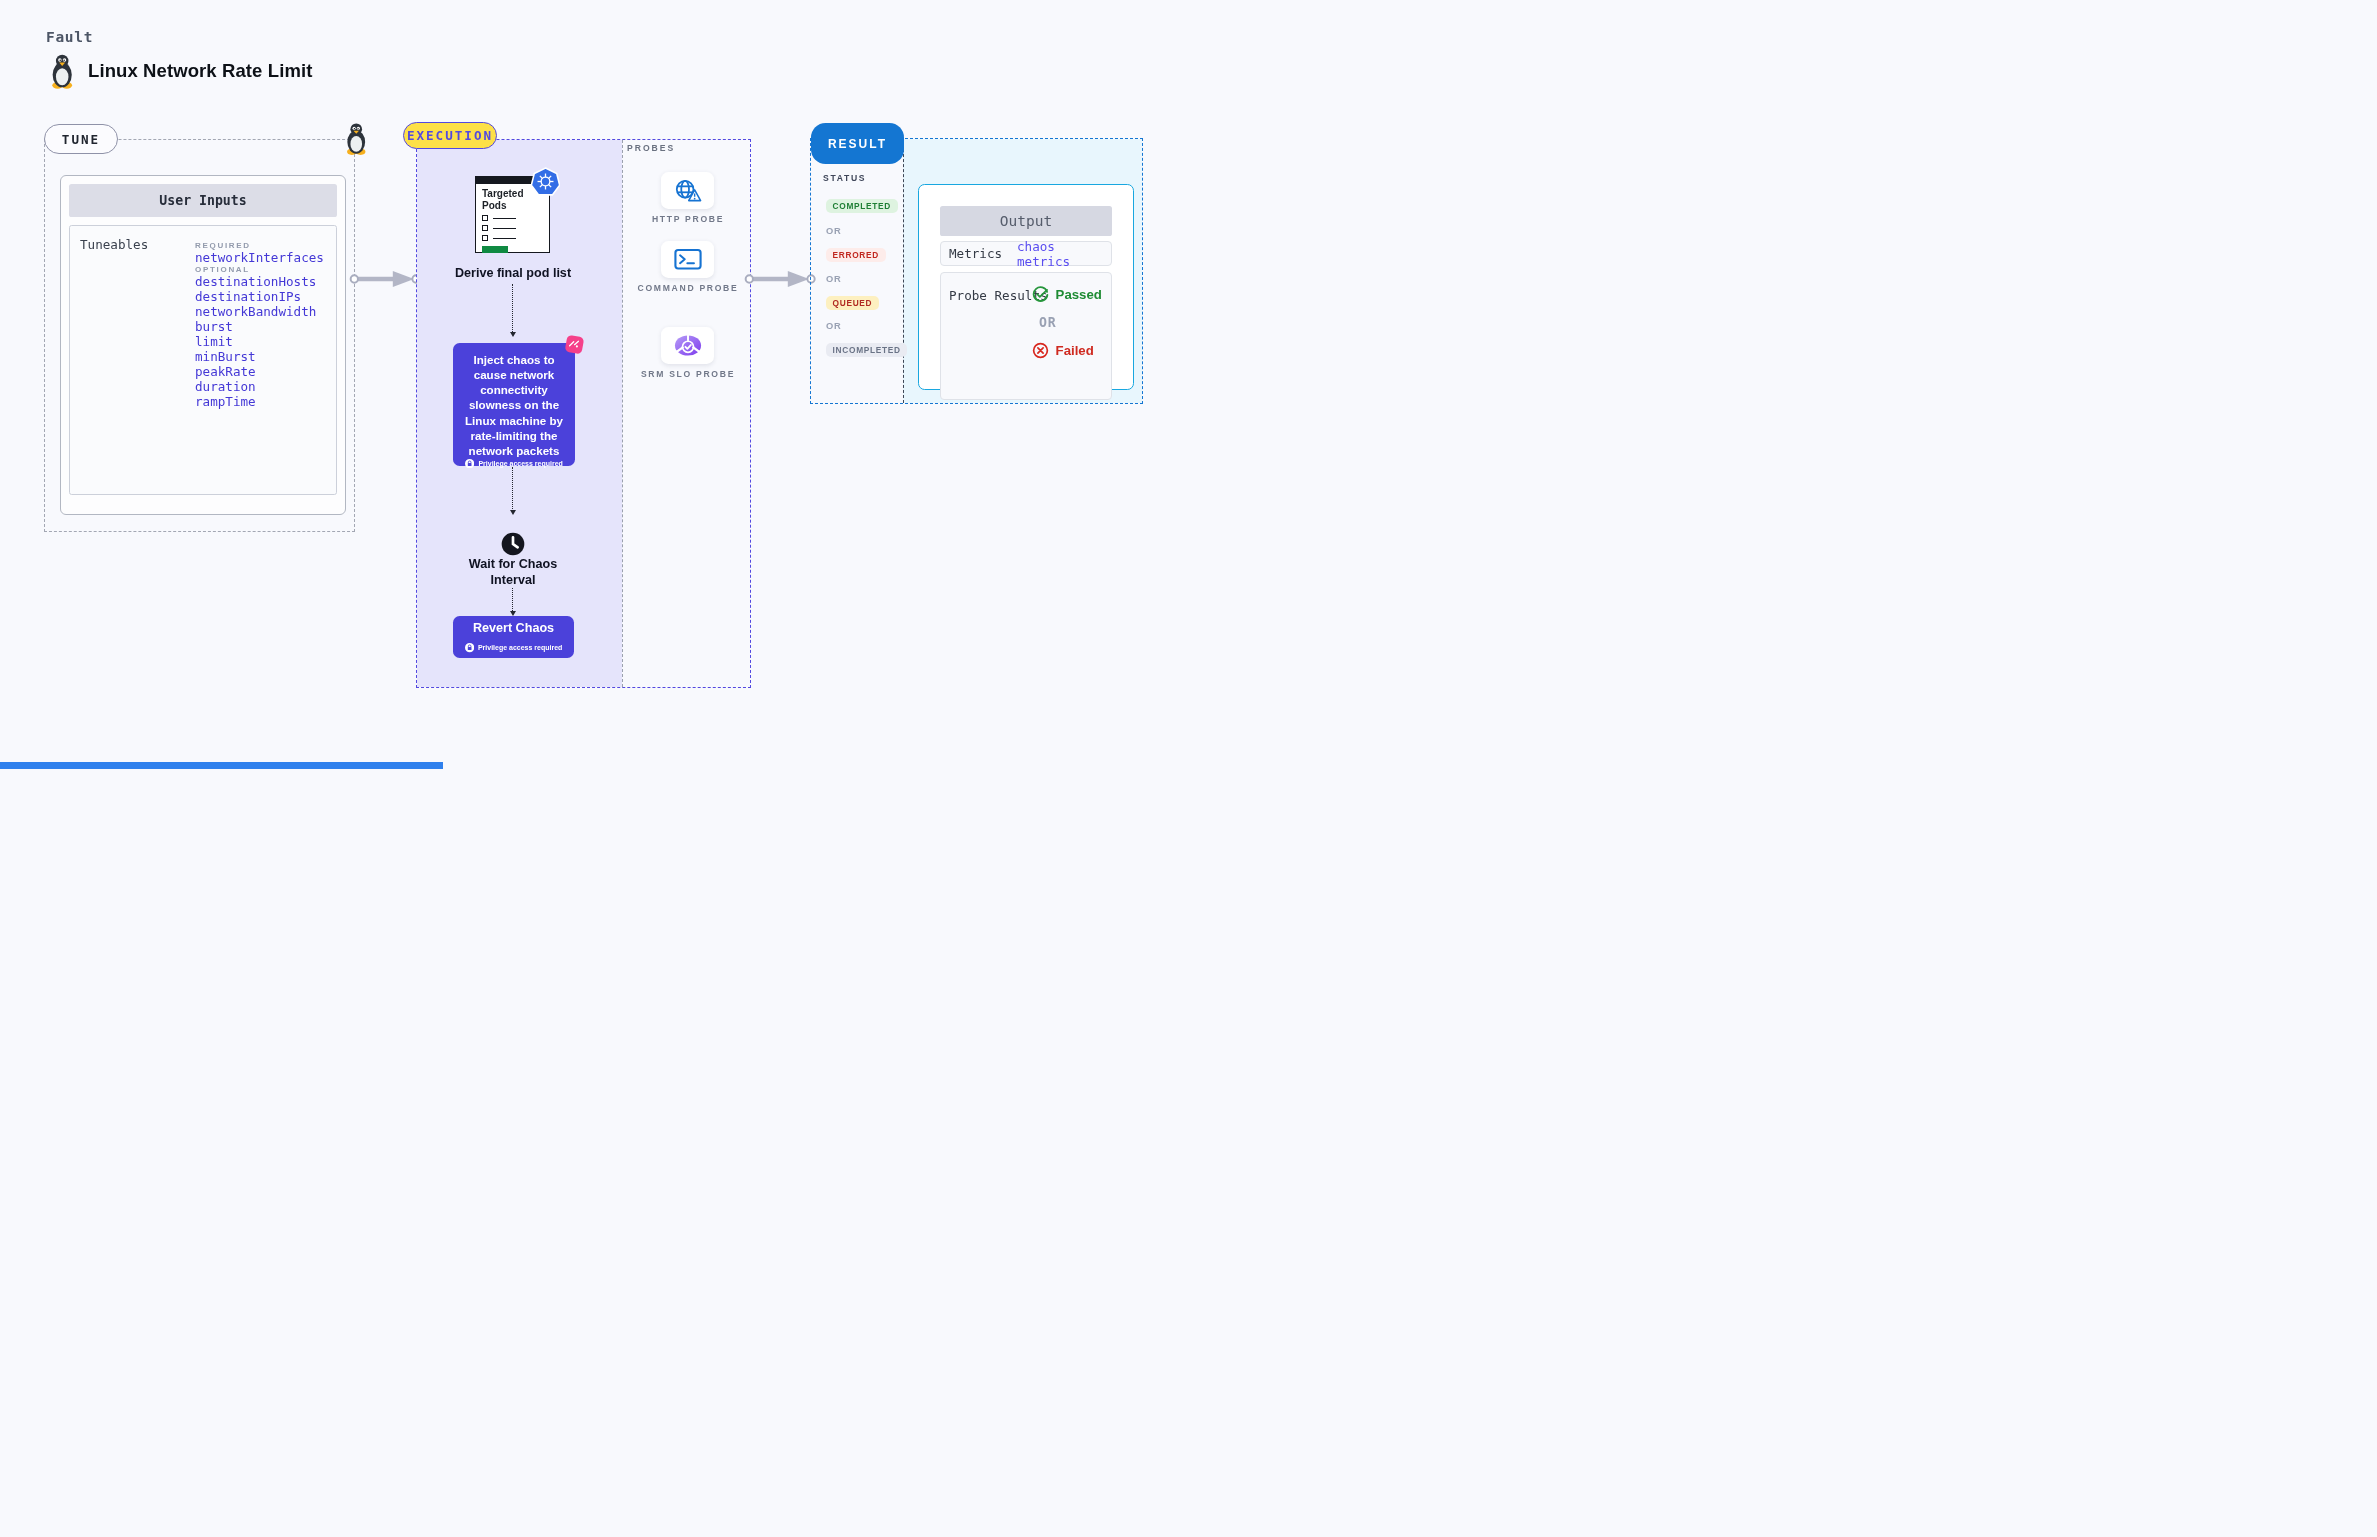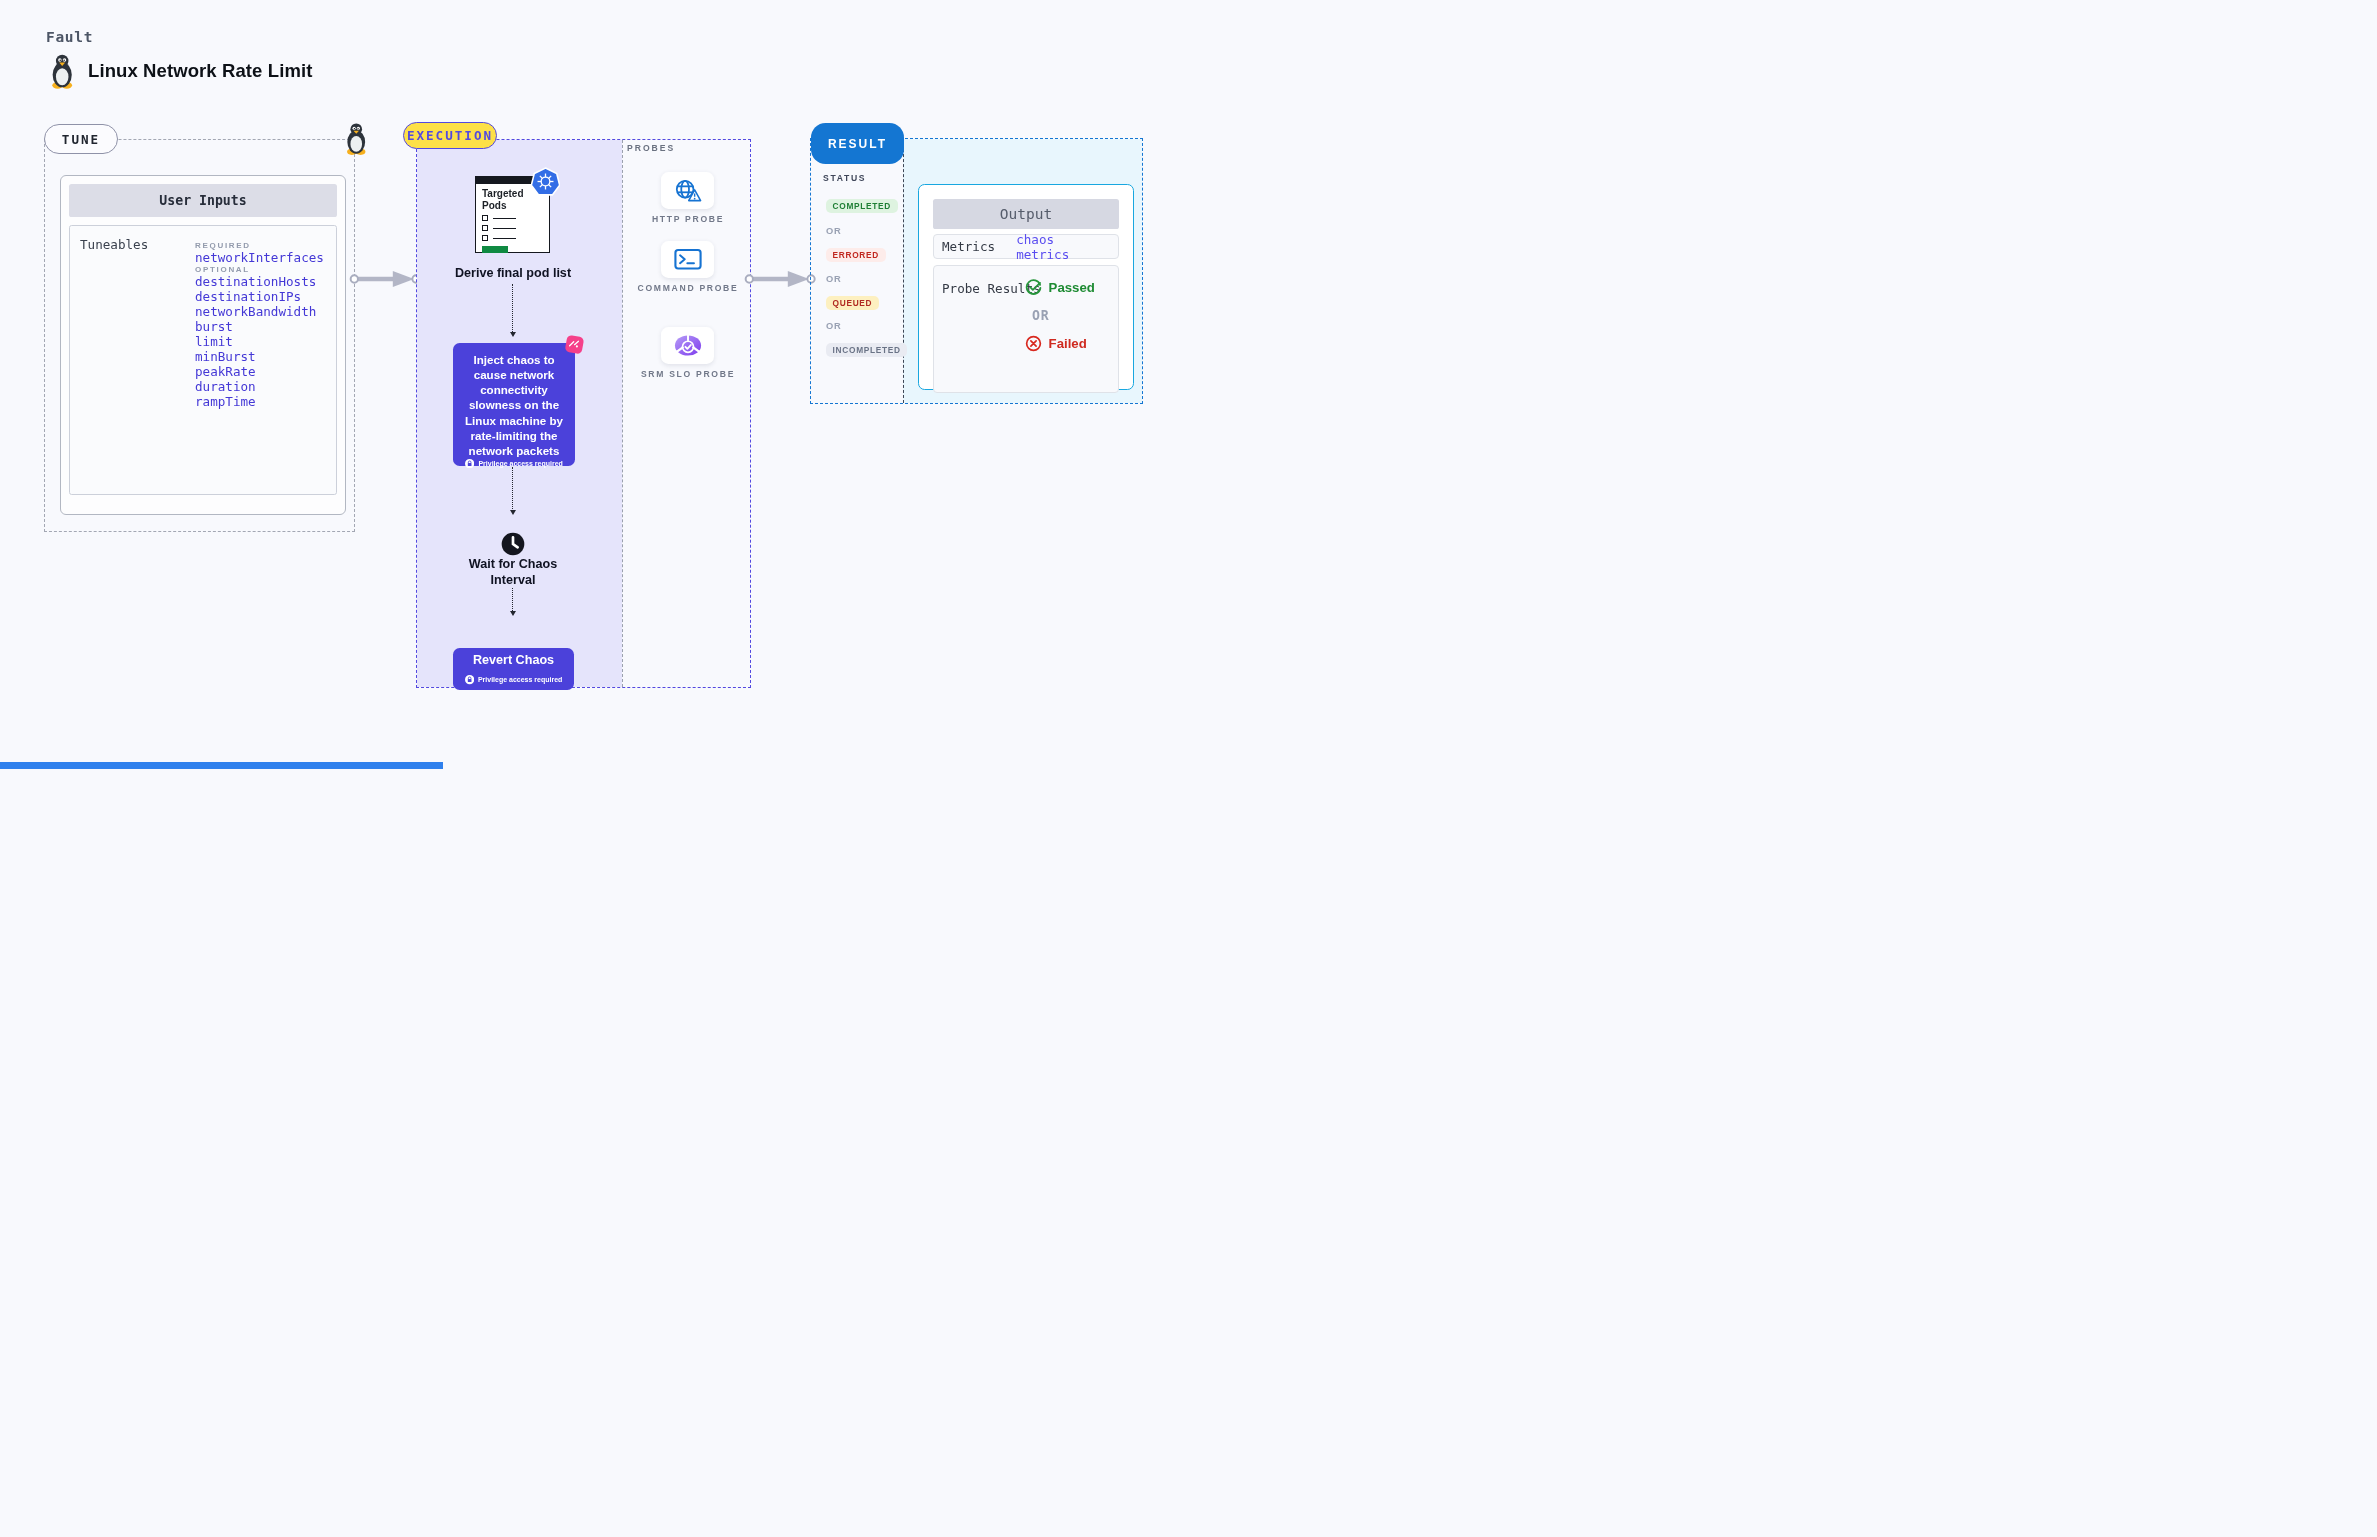--- a/index.html
+++ b/index.html
@@ -54,21 +54,21 @@
   .dot-head { width:0; height:0; border-left:3.6px solid transparent; border-right:3.6px solid transparent; border-top:5.3px solid #23262f; }
   .chaos-box { background:#4b41da; border-radius:6.6px; color:#fff; text-align:center; z-index:2; }
   .inject-box { left:453px; top:343px; width:122px; height:123px; padding:8.6px 6px 6.6px 6px;
                 display:flex; flex-direction:column; justify-content:space-between; }
   .inject-text { font-size:11.6px; line-height:1.32; font-weight:700; }
   .priv-row { display:flex; align-items:center; justify-content:center; gap:4px; font-size:7px; font-weight:600; }
   .pink-icon { position:absolute; right:-7.3px; top:-7.3px; width:16.5px; height:16.5px; background:#f5408a; border-radius:4.6px; transform:rotate(10deg); }
   .clock-wrap { left:501px; top:532px; width:24px; height:24px; }
   .wait-label { left:447px; top:557px; width:132px; text-align:center; font-size:12.6px; line-height:1.25; font-weight:800; color:#0f1222; }
   .revert-box { left:453px; top:616px; width:121px; height:42px; padding:5.3px 6.6px;
-                display:flex; flex-direction:column; justify-content:center; gap:8px;margin-top:32px; }
+                display:flex; flex-direction:column; justify-content:center; gap:8px; }
   .revert-title { font-size:12.6px; font-weight:700; }
 
   
   .probes-label { left:627px; top:143px; font-size:8.6px; font-weight:700; color:#6a7180; letter-spacing:2px; }
   .probe-card { left:661px; width:53px; height:37px; background:#fff; border-radius:7.3px;
                 box-shadow:0 1.3px 4px rgba(40,50,80,.10); display:flex; align-items:center; justify-content:center; }
   .probe-name { left:635px; width:106px; text-align:center; font-size:8.6px; line-height:1.25;
                 font-weight:600; color:#717889; letter-spacing:1.7px; }
 
   
@@ -81,21 +81,21 @@
   .status-label { left:823px; top:173px; font-size:8.6px; font-weight:800; color:#3f4659; letter-spacing:1.7px; }
   .badge { left:826px; height:14px; padding:0 6.6px; border-radius:5px; display:inline-flex; align-items:center;
            font-size:8.3px; font-weight:800; letter-spacing:0.7px; }
   .badge.completed { background:#def3e0; color:#1e7e34; }
   .badge.errored { background:#fdecea; color:#c0271f; }
   .badge.queued { background:#fdf0c0; color:#b02a22; }
   .badge.incompleted { background:#e9ebf2; color:#6a7386; }
   .or-label { left:826px; font-size:9.3px; font-weight:600; color:#99a1b3; letter-spacing:0.7px; }
 
   .output-card { left:918px; top:184px; width:216px; height:206px; background:#fff; border:1.7px solid #18a7e0;
-                 border-radius:6.6px; padding:14px; }
+                 border-radius:6.6px; padding:21px; }
   .out-header { height:30px; background:#d6d8e2; border-radius:2.6px; display:flex; align-items:center; justify-content:center;
                 font-size:14.5px; color:#555c6b; }
   .out-row { background:#f8f9fc; border:0.7px solid #dfe2e8; border-radius:4px; margin-top:5.3px; padding:0 8px; }
   .metrics-row { height:25px; display:flex; align-items:center; }
   .metrics-label { font-size:12.6px; color:#343a45; width:78px; }
   .metrics-value { font-size:12.6px; color:#5a4df0; }
   .probe-res-row { height:128px; position:relative; }
   .probe-res-label { position:absolute; left:8px; top:14.5px; font-size:12.6px; line-height:1.4; color:#343a45; }
   .res-line { position:absolute; left:91px; display:flex; align-items:center; gap:6.6px; font-size:13.2px; font-weight:800; }
   .res-passed { top:13.2px; color:#1e8b33; }

